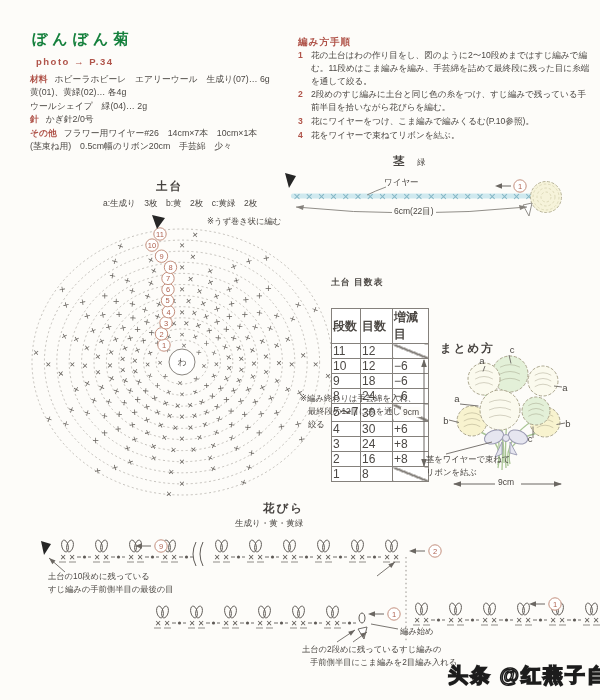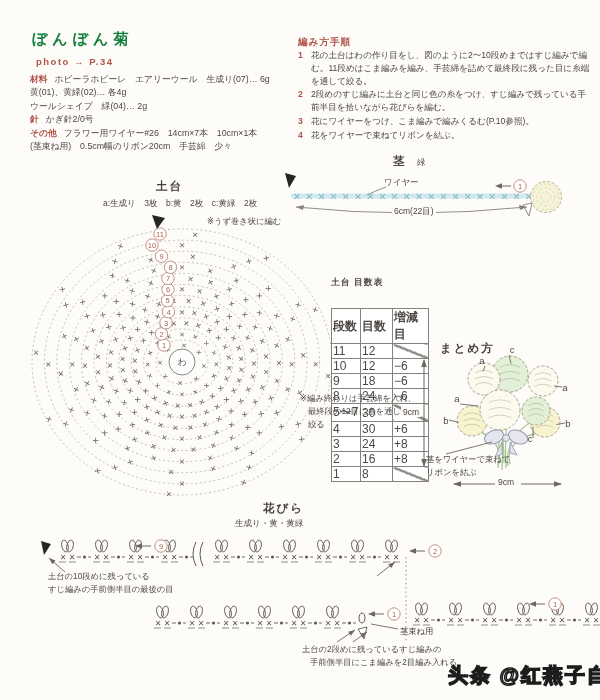--- a/index.html
+++ b/index.html
@@ -863,17 +863,17 @@
       </g>
     </svg>
   <div class="abs note" style="left:48px;top:570px">
     <div>土台の10段めに残っている</div>
     <div>すじ編みの手前側半目の最後の目</div>
   </div>
   <div class="abs note" style="left:302px;top:643px">
     <div>土台の2段めに残っているすじ編みの</div>
     <div class="ind">手前側半目にこま編みを2目編み入れる</div>
   </div>
-  <div class="abs note nowrap" style="left:400px;top:625px">茎束ね用</div>
+  <div class="abs note nowrap" style="left:400px;top:625px">編み始め</div>
 
   <div class="abs watermark nowrap" style="left:448px;top:662px">头条 @红燕子自造</div>
 
 </div>
 
 </body></html>

